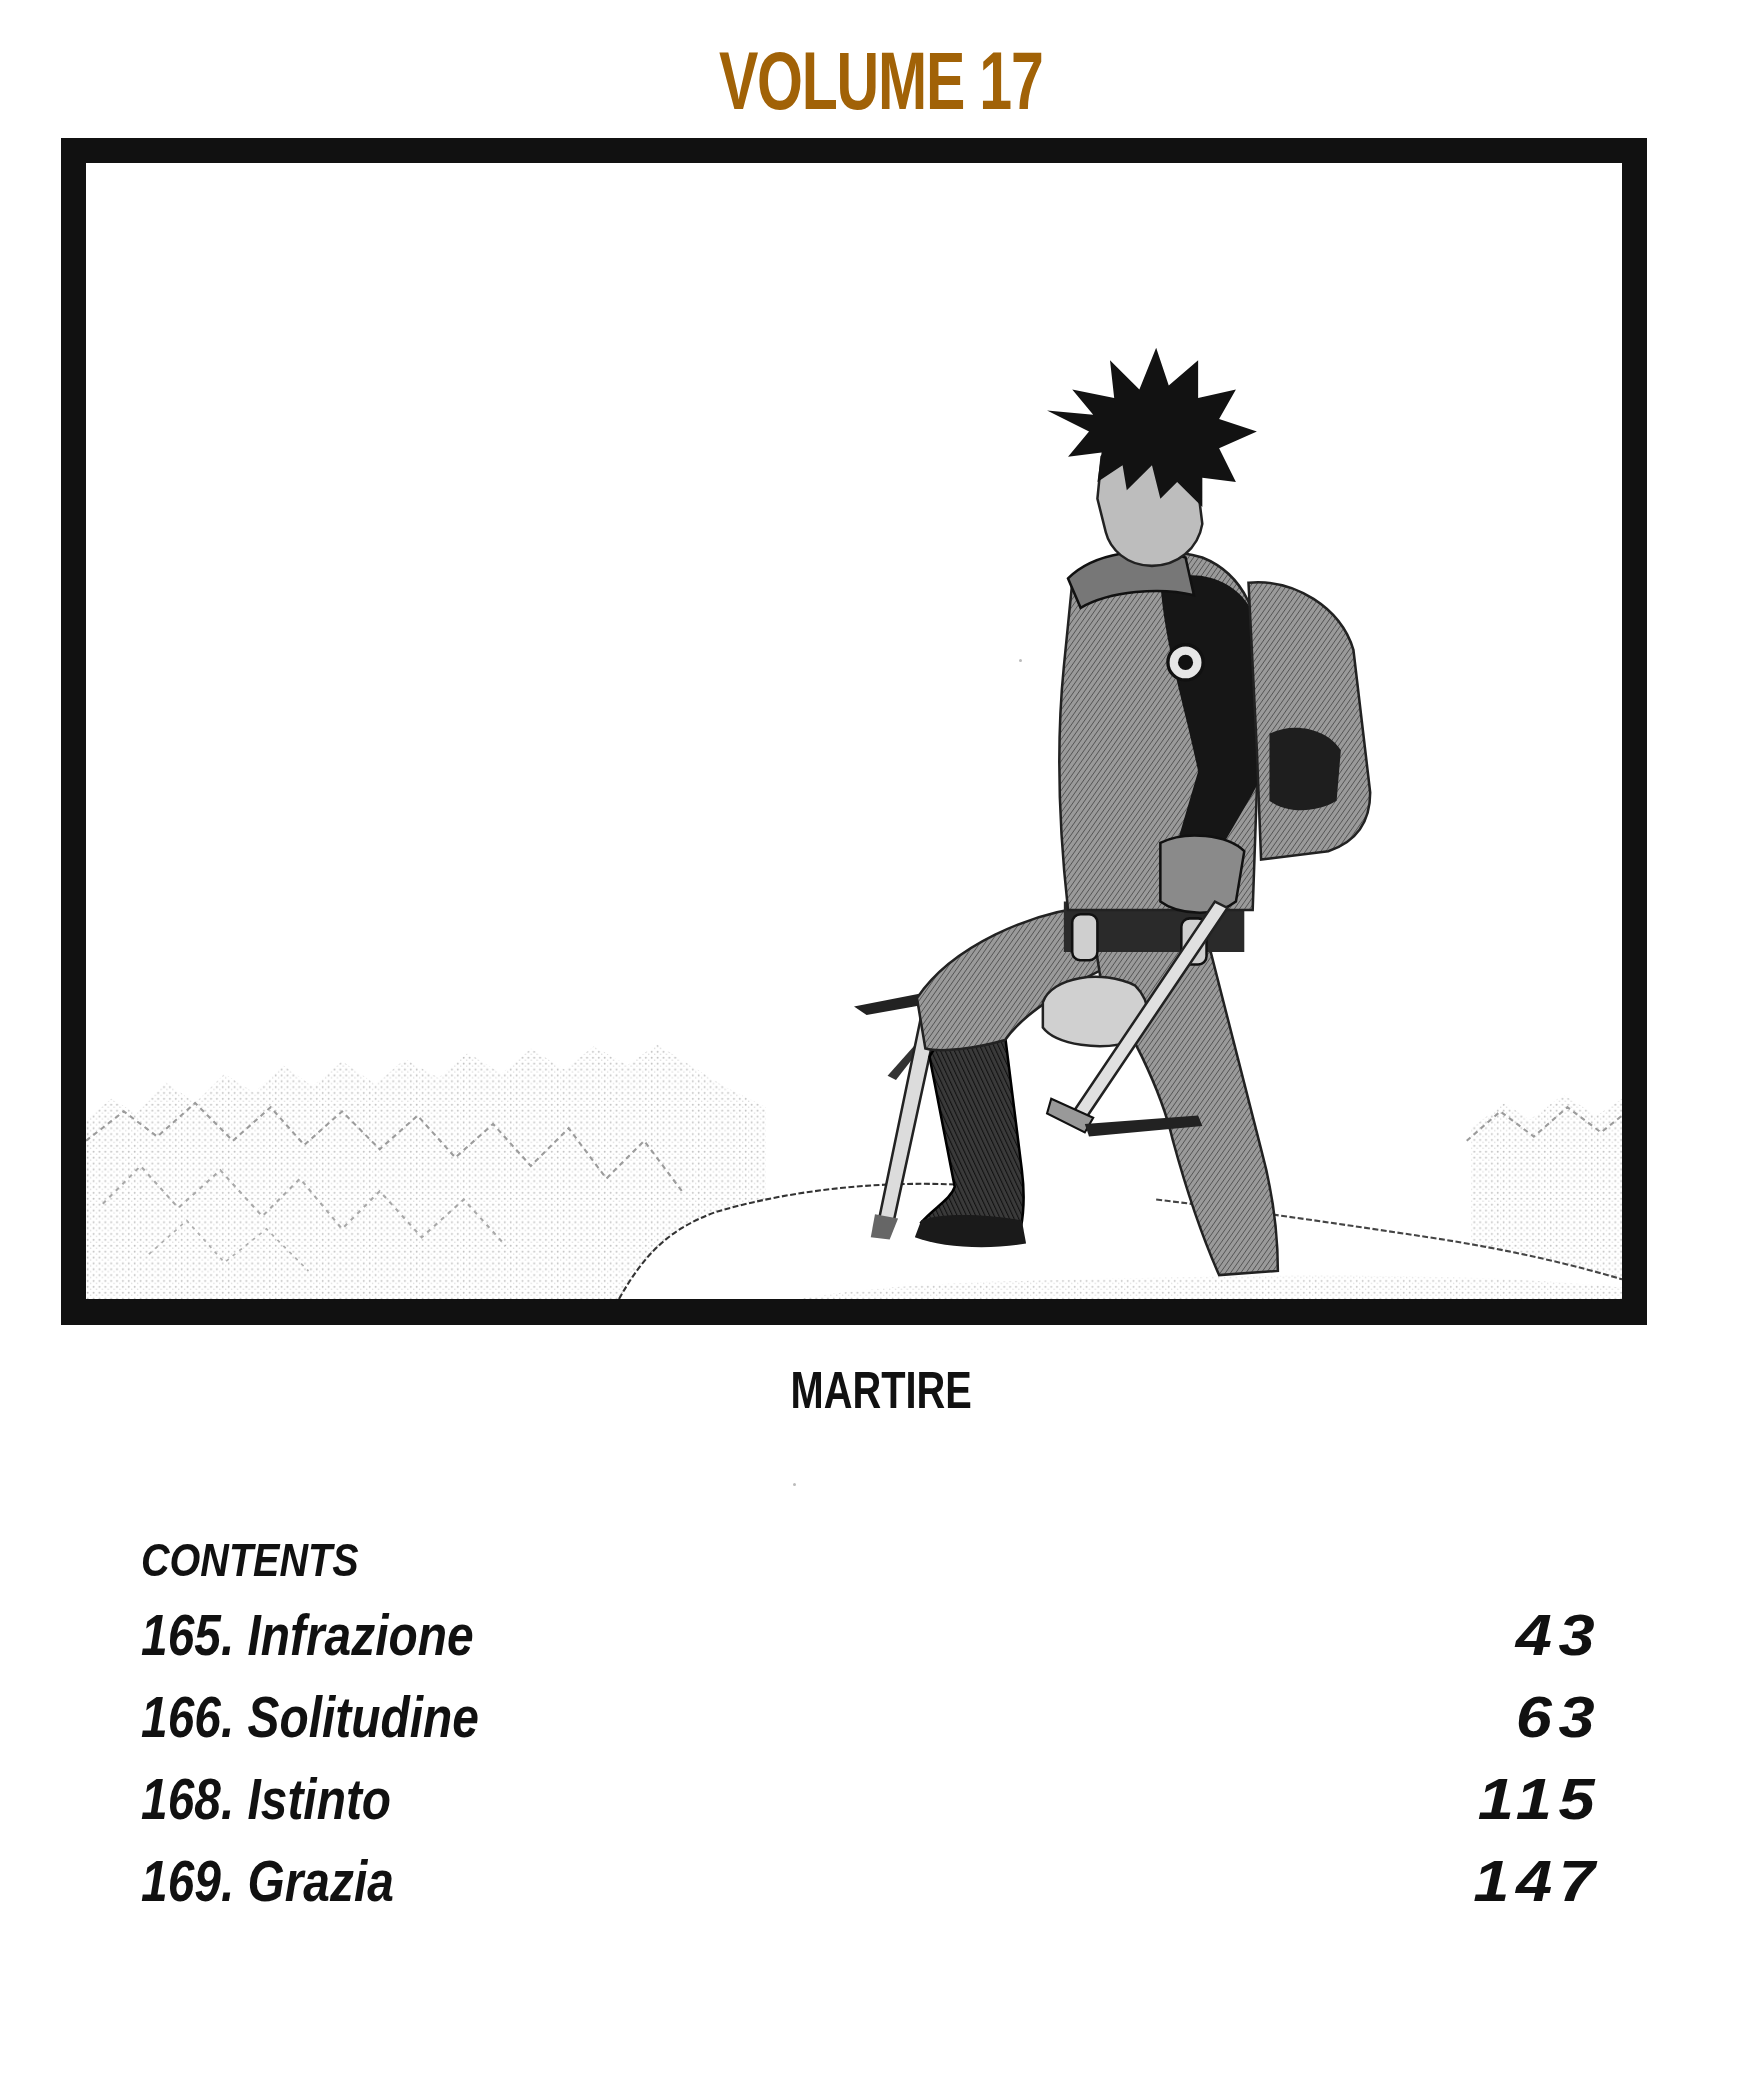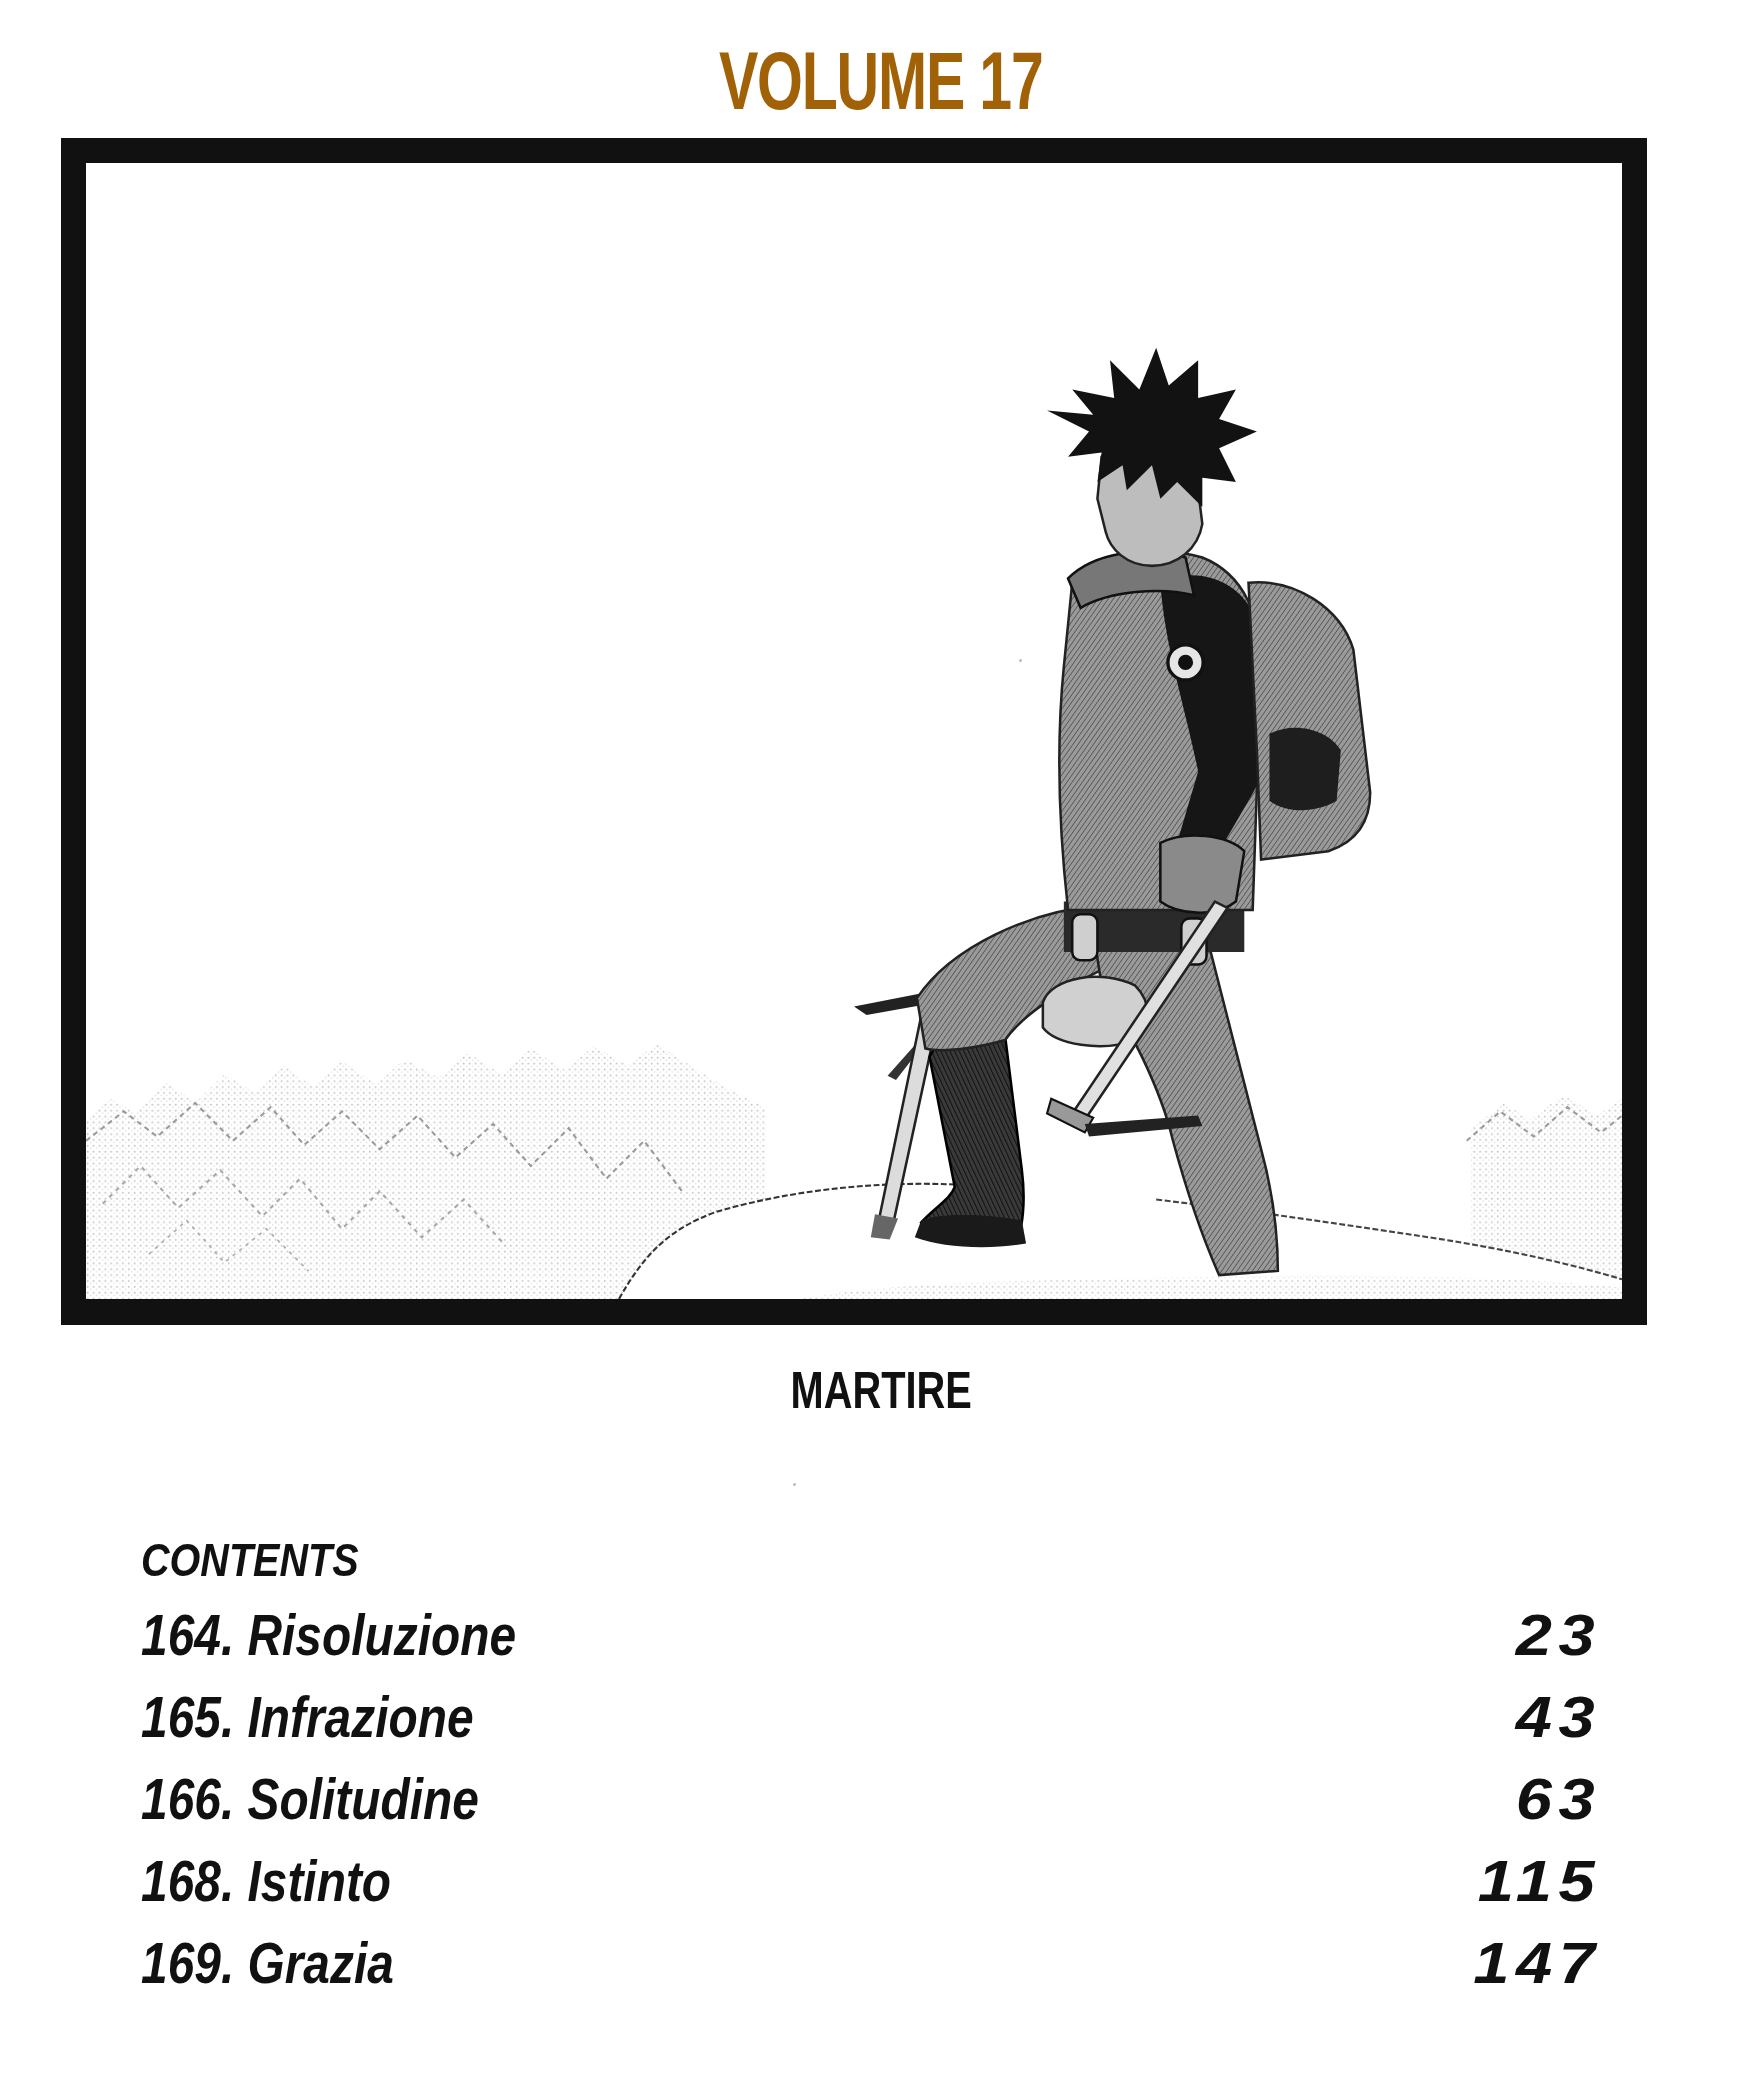--- a/index.html
+++ b/index.html
@@ -225,24 +225,20 @@
 <div class="subtitle">
   <span>MARTIRE</span>
 </div>
 
 <div class="toc">
   <div class="toc-heading">
     <span>CONTENTS</span>
   </div>
 
   <div class="toc-row">
-    <span class="toc-title">164. Risoluzione</span>
-    <span class="toc-page">23</span>
-  </div>
-  <div class="toc-row">
     <span class="toc-title">165. Infrazione</span>
     <span class="toc-page">43</span>
   </div>
   <div class="toc-row">
     <span class="toc-title">166. Solitudine</span>
     <span class="toc-page">63</span>
   </div>
   <div class="toc-row">
     <span class="toc-title">168. Istinto</span>
     <span class="toc-page">115</span>

